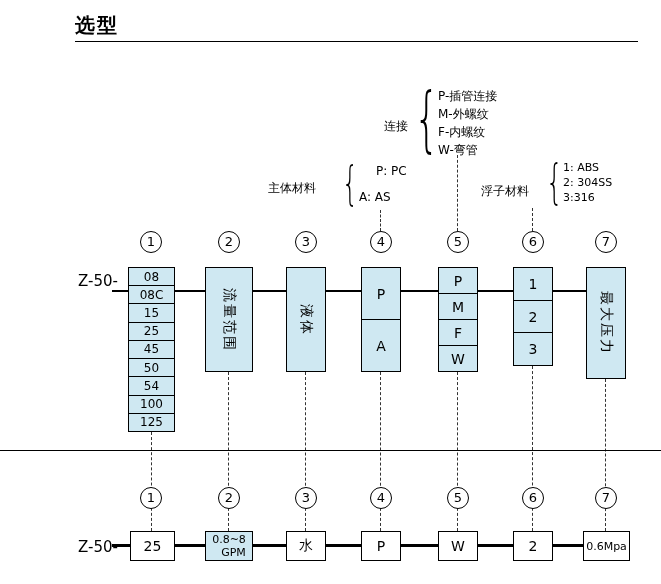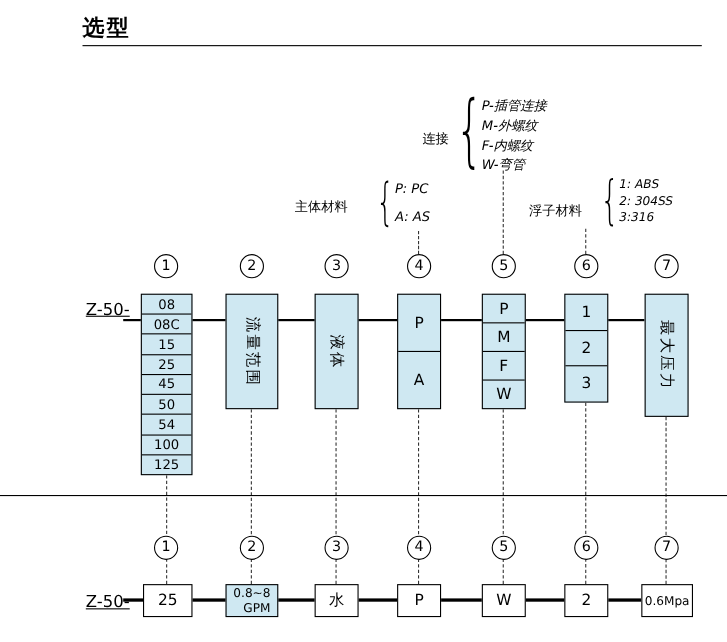--- a/index.html
+++ b/index.html
@@ -3,29 +3,29 @@
 <meta charset="utf-8">
 <style>
   html,body{margin:0;padding:0;background:#fff;}
   #canvas{
     position:relative;width:661px;height:584px;background:#fff;overflow:hidden;
     font-family:"DejaVu Sans","Liberation Sans",sans-serif;color:#000;
   }
   .title{position:absolute;left:75px;top:12px;font-size:20px;font-weight:bold;letter-spacing:2px;}
   .hline{position:absolute;background:#000;}
   .ann-label{position:absolute;font-size:12px;white-space:nowrap;}
-  .ann-item{position:absolute;font-size:12px;white-space:nowrap;font-style:italic;}
+  .ann-item{position:absolute;font-size:12px;white-space:nowrap;}
   .ann-item.small{font-size:11px;}
   .brace{position:absolute;font-weight:200;transform:scaleX(.55);transform-origin:left center;line-height:1;}
   .circle{
     position:absolute;width:20px;height:20px;border:1.5px solid #000;border-radius:50%;
     font-size:13px;line-height:20px;text-align:center;z-index:2;
   }
   .circle.masked{background:#fff;}
-  .model{position:absolute;font-size:15px;white-space:nowrap;text-decoration:underline;}
+  .model{position:absolute;font-size:15px;white-space:nowrap;}
   .box{position:absolute;border:1px solid #000;background:#cfe8f2;box-sizing:border-box;z-index:1;}
   .list{display:flex;flex-direction:column;}
   .cell{flex:1;display:flex;align-items:center;justify-content:center;font-size:12px;border-top:1px solid #000;}
   .cell:first-child{border-top:none;}
   .cell.big{font-size:14px;}
   .vbox{display:flex;align-items:center;justify-content:center;}
   .vtext{transform:rotate(90deg);white-space:nowrap;font-size:14px;letter-spacing:2px;}
   .dash{position:absolute;width:0;border-left:1px dashed #333;z-index:0;}
   .section-label{
     position:absolute;left:0;top:453px;width:112px;height:28px;background:#b8e0ee;
@@ -50,21 +50,21 @@
   <div class="ann-label" style="left:384px;top:118px;">连接</div>
   <div class="brace" style="left:414px;top:82px;font-size:72px;">{</div>
   <div class="ann-item" style="left:438px;top:88px;">P-插管连接</div>
   <div class="ann-item" style="left:438px;top:106px;">M-外螺纹</div>
   <div class="ann-item" style="left:438px;top:124px;">F-内螺纹</div>
   <div class="ann-item" style="left:438px;top:142px;">W-弯管</div>
   <div class="dash" style="left:457px;top:155px;height:76px;"></div>
 
   <div class="ann-label" style="left:268px;top:180px;">主体材料</div>
   <div class="brace" style="left:342px;top:160px;font-size:46px;">{</div>
-  <div class="ann-item" style="left:359px;top:164px;text-align:right;">P: PC</div>
+  <div class="ann-item" style="left:376px;top:164px;text-align:right;">P: PC</div>
   <div class="ann-item" style="left:359px;top:190px;">A: AS</div>
   <div class="dash" style="left:380px;top:210px;height:21px;"></div>
 
   <div class="ann-label" style="left:481px;top:183px;">浮子材料</div>
   <div class="brace" style="left:546px;top:158px;font-size:48px;">{</div>
   <div class="ann-item small" style="left:563px;top:161px;">1: ABS</div>
   <div class="ann-item small" style="left:563px;top:176px;">2: 304SS</div>
   <div class="ann-item small" style="left:563px;top:191px;">3:316</div>
   <div class="dash" style="left:532px;top:208px;height:23px;"></div>
 

